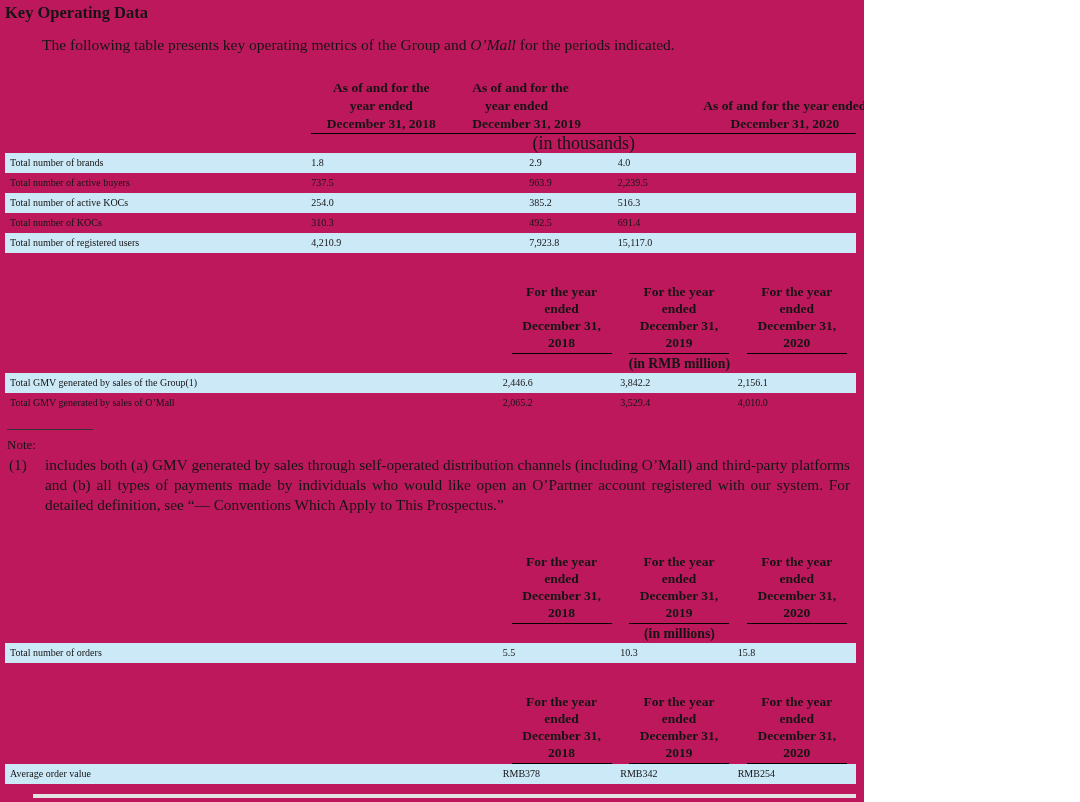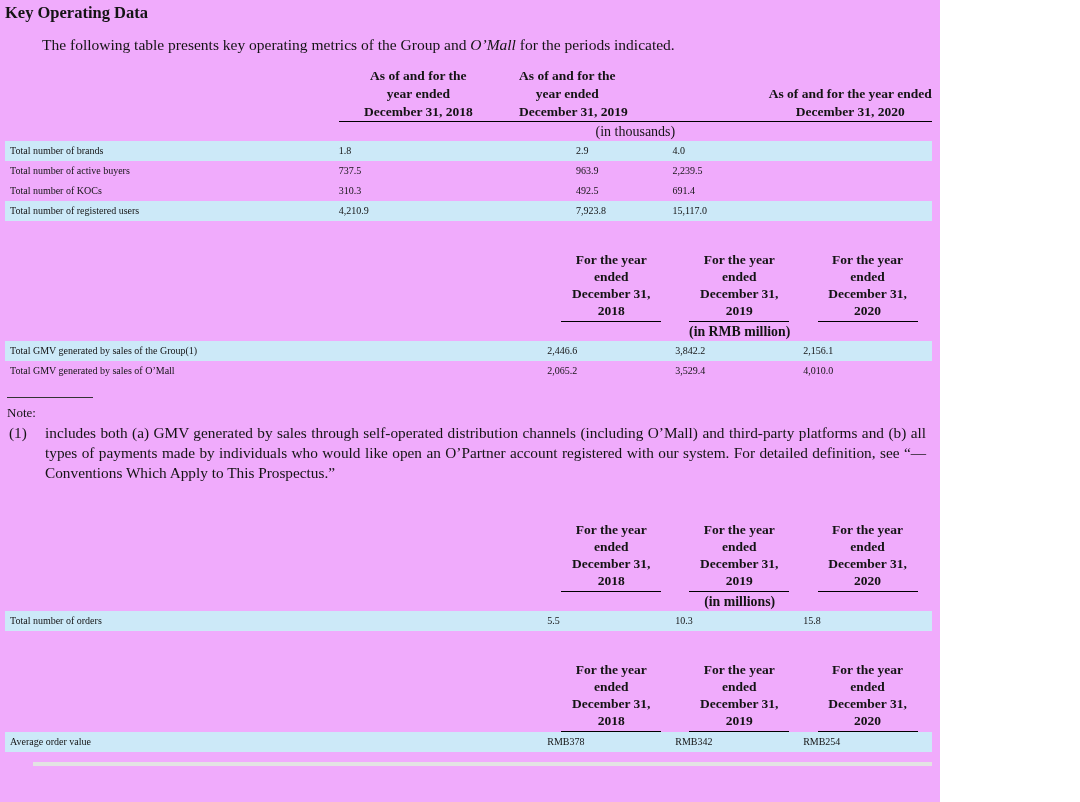--- a/index.html
+++ b/index.html
@@ -1,41 +1,41 @@
 <!DOCTYPE html>
 <html style="--hl: #cce9f8;"><head>
 <meta charset="utf-8">
 <style>
   html,body{margin:0;padding:0;background:#fff;}
   .page{
-    width:940px;height:802px;box-sizing:border-box;
-    padding:3px 8px 12px 5px;overflow:hidden;background:#f0abfc;
+    width:864px;height:802px;box-sizing:border-box;
+    padding:3px 8px 12px 5px;overflow:hidden;background:#be185d;
     font-family:"Liberation Serif","DejaVu Serif",serif;color:#141414;
   }
   .title{font-size:16.5px;font-weight:bold;margin:0;line-height:19px;}
   .intro{margin:13px 0 8px;padding-left:37px;font-size:15.5px;line-height:20px;}
   .intro .em{font-style:italic;}
 
   table{border-collapse:collapse;width:100%;table-layout:fixed;}
   th{font-weight:bold;vertical-align:bottom;padding:0;}
   td{padding:0;font-size:10px;line-height:20px;vertical-align:middle;}
   td.lbl{text-align:left;padding-left:5px;overflow:hidden;white-space:nowrap;}
   td.num{text-align:left;}
   tr.hl td{background:var(--hl,#cce9f8);}
   .h{white-space:pre;text-align:center;font-size:13.5px;line-height:18px;font-weight:bold;}
 
   
-  .t1{margin-top:12px;}
+  .t1{margin-top:24px;}
   .t1 thead th.c{border-bottom:1.5px solid #000;}
   .t1 .h2018{transform:translateX(-39px);}
   .t1 .h2019{transform:translateX(-57px);}
   .t1 .h2020{transform:translateX(48px);}
   .t1 td.n1,.t1 td.n2{padding-right:2px;}
   .t1 td.n3{padding-right:4px;}
-  td.unit{text-align:center;font-size:14px;line-height:19px;}
+  td.unit{text-align:center;font-size:18px;line-height:19px;}
   .bold-unit td.unit{font-weight:bold;font-size:13.8px;}
 
   
   .tn .h{line-height:17px;text-align:center;}
   .tn td.num{padding-right:8px;}
   .rule{width:100px;border-bottom:1.5px solid #000;margin:2px auto 0;}
   .t2{margin-top:30px;}
   .t3{margin-top:38px;}
   .t4{margin-top:30px;}
 
@@ -92,20 +92,26 @@
         <td class="num n1">1.8</td>
         <td class="num n2">2.9</td>
         <td class="num n3">4.0</td>
       </tr>
       <tr>
         <td class="lbl">Total number of active buyers</td>
         <td class="num n1">737.5</td>
         <td class="num n2">963.9</td>
         <td class="num n3">2,239.5</td>
       </tr>
+      <tr class="hl">
+        <td class="lbl">Total number of active KOCs</td>
+        <td class="num n1">254.0</td>
+        <td class="num n2">385.2</td>
+        <td class="num n3">516.3</td>
+      </tr>
       <tr>
         <td class="lbl">Total number of KOCs</td>
         <td class="num n1">310.3</td>
         <td class="num n2">492.5</td>
         <td class="num n3">691.4</td>
       </tr>
       <tr class="hl">
         <td class="lbl">Total number of registered users</td>
         <td class="num n1">4,210.9</td>
         <td class="num n2">7,923.8</td>

